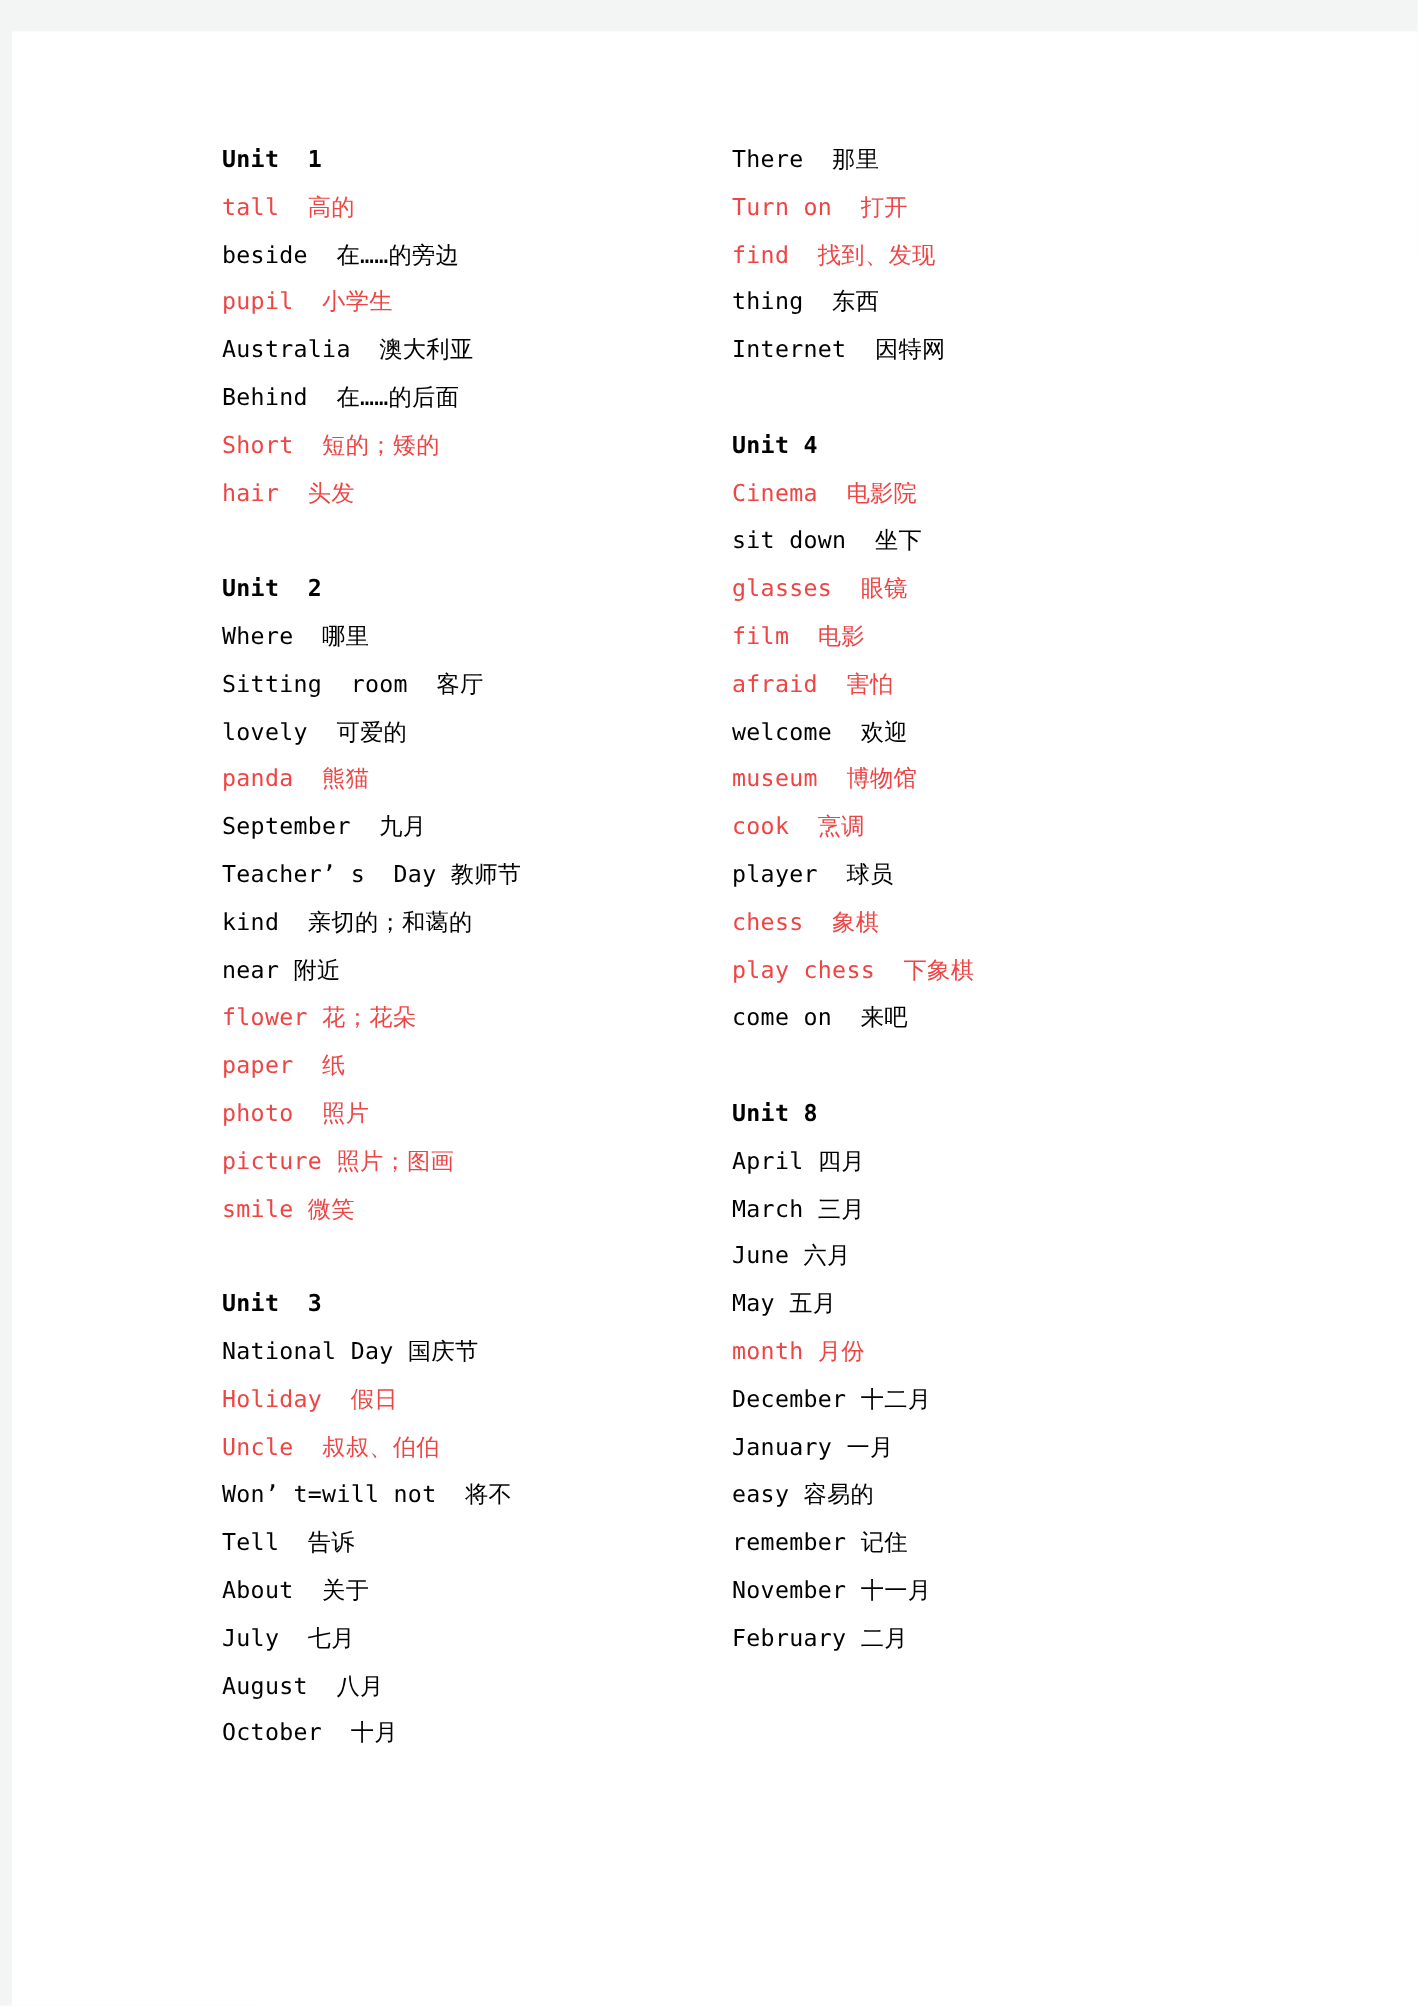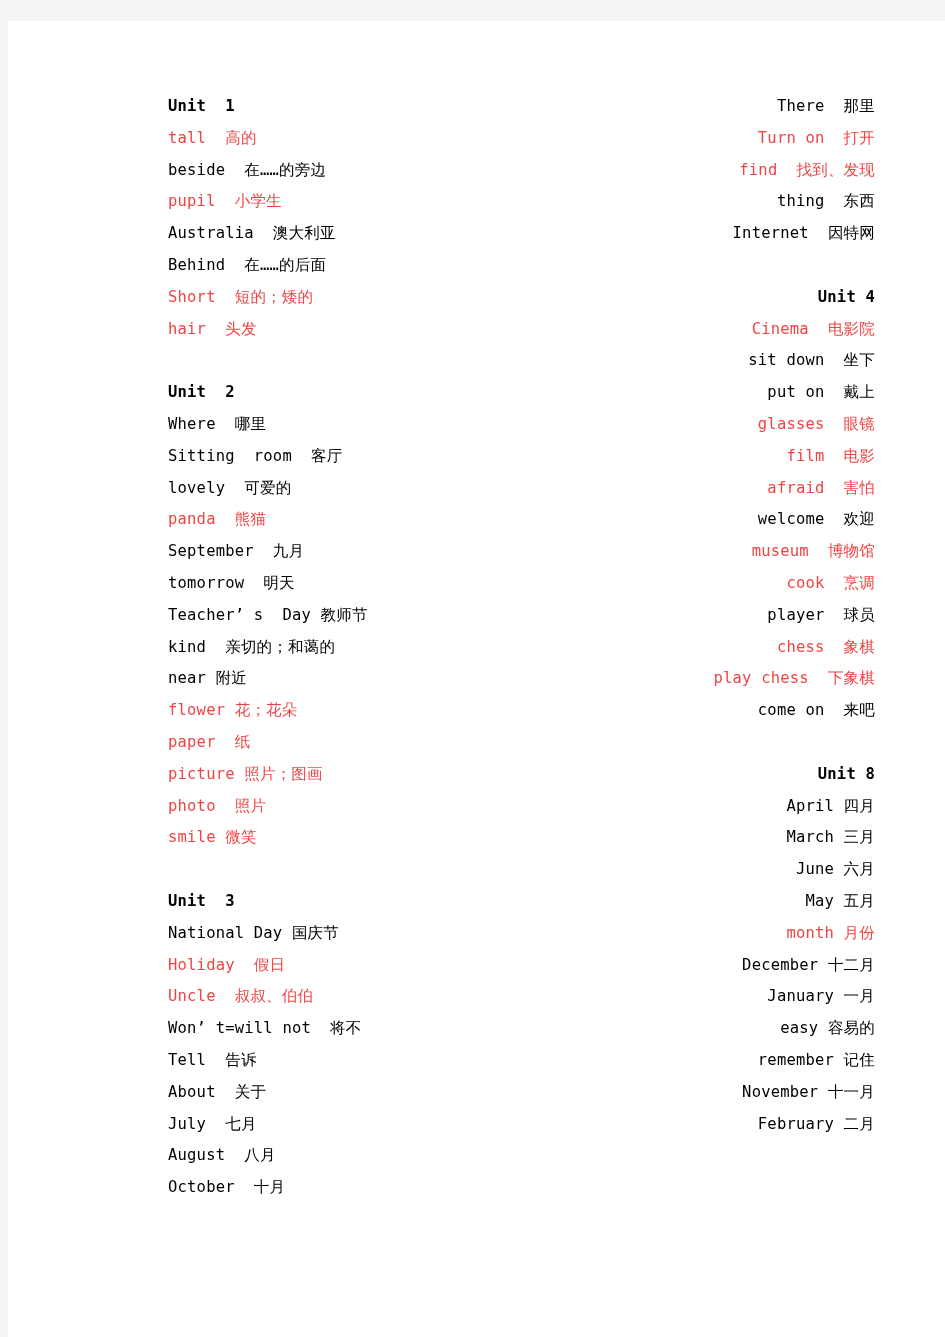--- a/index.html
+++ b/index.html
@@ -24,24 +24,23 @@
   .columns {
     position: absolute;
     left: 0;
     top: 0;
     width: 937px;
     height: 1316px;
   }
   .col {
     position: absolute;
     top: 70px;
-    margin-left: 20px;
   }
   .col-left  { left: 140px; width: 340px; }
-  .col-right { left: 507px; width: 340px; text-align: right; }
+  .col-right { left: 480px; width: 340px; }
 
   .line {
     height: 31.8px;
     line-height: 31.8px;
     font-size: 15.5px;
     color: #000000;
     white-space: pre;
     letter-spacing: 0.2px;
   }
   .line.red { color: #ef4444; }
@@ -66,28 +65,27 @@
         <div class="line">Behind  在……的后面</div>
         <div class="line red">Short  短的；矮的</div>
         <div class="line red">hair  头发</div>
         <div class="line blank"></div>
         <div class="line unit">Unit  2</div>
         <div class="line">Where  哪里</div>
         <div class="line">Sitting  room  客厅</div>
         <div class="line">lovely  可爱的</div>
         <div class="line red">panda  熊猫</div>
         <div class="line">September  九月</div>
-        <div class="line">tomorrow  明天</div>
         <div class="line">Teacher’ s  Day 教师节</div>
         <div class="line">kind  亲切的；和蔼的</div>
         <div class="line">near 附近</div>
         <div class="line red">flower 花；花朵</div>
         <div class="line red">paper  纸</div>
+        <div class="line red">photo  照片</div>
         <div class="line red">picture 照片；图画</div>
-        <div class="line red">photo  照片</div>
         <div class="line red">smile 微笑</div>
         <div class="line blank"></div>
         <div class="line unit">Unit  3</div>
         <div class="line">National Day 国庆节</div>
         <div class="line red">Holiday  假日</div>
         <div class="line red">Uncle  叔叔、伯伯</div>
         <div class="line">Won’ t=will not  将不</div>
         <div class="line">Tell  告诉</div>
         <div class="line">About  关于</div>
         <div class="line">July  七月</div>
@@ -97,21 +95,20 @@
     <div class="col col-right">
         <div class="line">There  那里</div>
         <div class="line red">Turn on  打开</div>
         <div class="line red">find  找到、发现</div>
         <div class="line">thing  东西</div>
         <div class="line">Internet  因特网</div>
         <div class="line blank"></div>
         <div class="line unit">Unit 4</div>
         <div class="line red">Cinema  电影院</div>
         <div class="line">sit down  坐下</div>
-        <div class="line">put on  戴上</div>
         <div class="line red">glasses  眼镜</div>
         <div class="line red">film  电影</div>
         <div class="line red">afraid  害怕</div>
         <div class="line">welcome  欢迎</div>
         <div class="line red">museum  博物馆</div>
         <div class="line red">cook  烹调</div>
         <div class="line">player  球员</div>
         <div class="line red">chess  象棋</div>
         <div class="line red">play chess  下象棋</div>
         <div class="line">come on  来吧</div>

